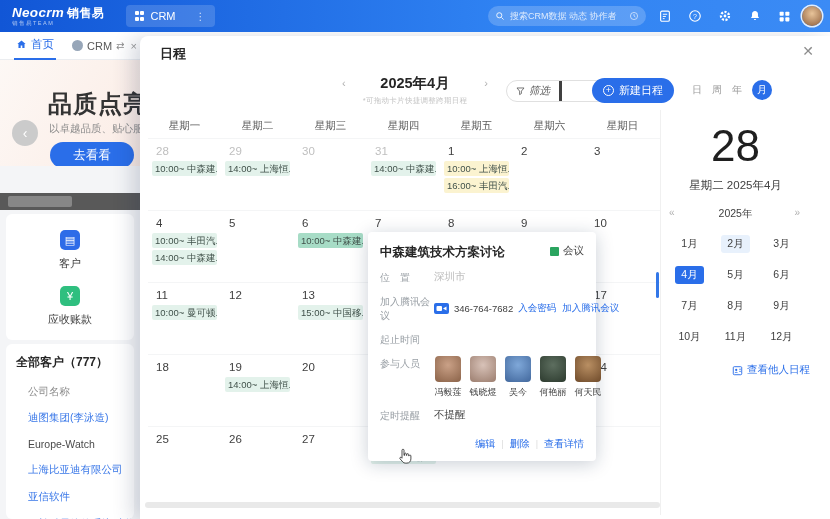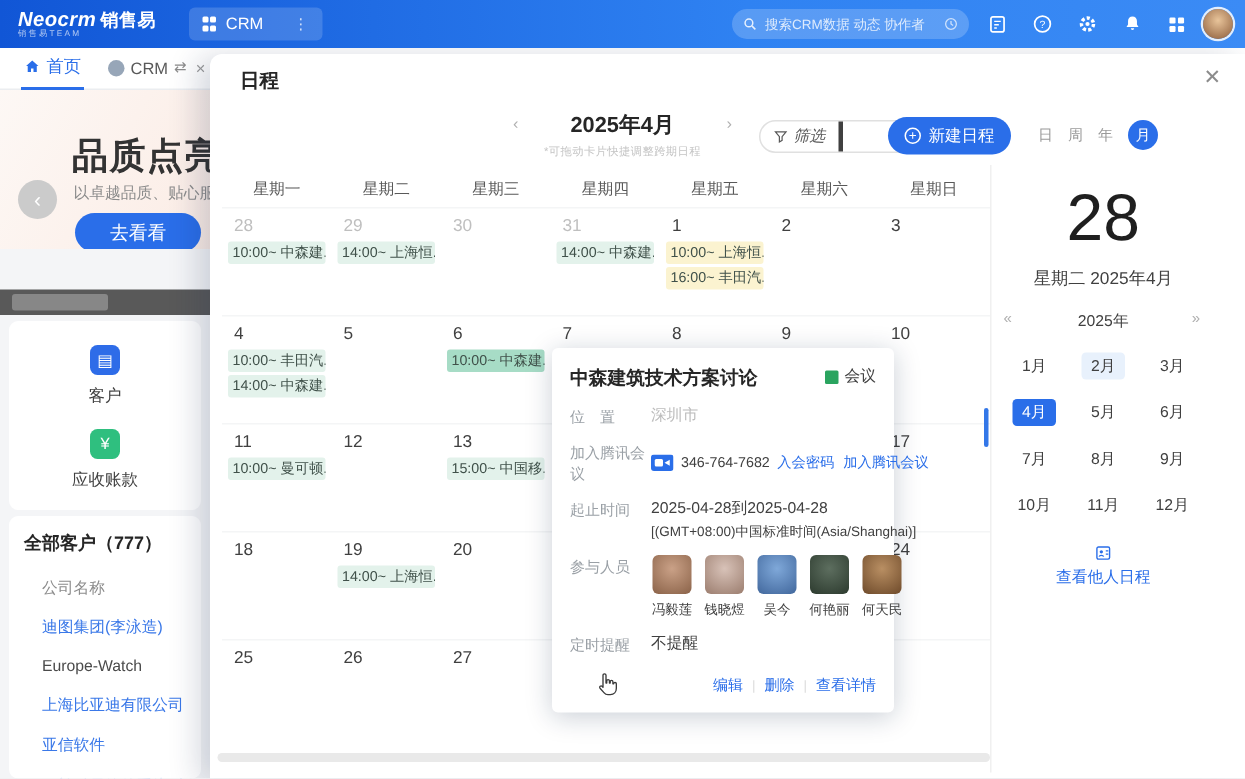--- a/index.html
+++ b/index.html
@@ -102,21 +102,21 @@
   .mini{position:absolute;left:520px;top:74px;width:150px;height:405px;border-left:1px solid #f0f0f0;text-align:center;}
   .bigdate{font-size:44px;color:#1f1f1f;line-height:52px;margin-top:10px;}
   .minisub{font-size:11.5px;color:#404040;margin-top:6px;}
   .yearnav{position:relative;margin-top:14px;height:16px;font-size:10.5px;color:#404040;}
   .yearnav .ar{position:absolute;top:0;color:#b0b0b0;font-size:10px;}
   .yearnav .al{left:8px;} .yearnav .arr{right:10px;}
   .monthgrid{width:138px;margin:12px auto 0;display:grid;grid-template-columns:repeat(3,1fr);row-gap:13px;justify-items:center;}
   .month{font-size:10.5px;color:#404040;padding:2px 6px;border-radius:3px;}
   .m-active{background:#2a6ee9;color:#fff;}
   .m-soft{background:#e8f1fc;}
-  .minilink{margin-top:17px;font-size:10.5px;color:#2a6ee9;display:flex;align-items:center;justify-content:flex-start;gap:4px;flex-direction:column;}
+  .minilink{margin-top:17px;font-size:10.5px;color:#2a6ee9;display:flex;align-items:center;justify-content:flex-end;gap:4px;}
 
   
   .popup{position:absolute;left:228px;top:196px;width:228px;background:#fff;border-radius:4px;
     box-shadow:0 3px 18px rgba(15,35,70,.22);padding:12px 12px 10px;z-index:20;}
   .phead{display:flex;gap:10px;}
   .ptitle{flex:1;font-size:12.5px;font-weight:bold;color:#262626;}
   .ptag{display:flex;align-items:flex-start;gap:4px;font-size:10.5px;color:#404040;text-align:right;}
   .ptag .sq{width:9px;height:9px;border-radius:1px;margin-top:3px;}
   .prow{display:flex;margin-top:9px;}
   .plabel{width:54px;flex:none;font-size:10px;color:#9aa0a6;padding-top:1px;}
@@ -483,24 +483,20 @@
               <rect x="0" y="0" width="15" height="11" rx="2" fill="#2a6ee9"></rect>
               <rect x="2.5" y="3" width="5.5" height="5" rx="1" fill="#fff"></rect>
               <path d="M9 5.5l3.5-2v4z" fill="#fff"></path>
             </svg>
           <span>346-764-7682</span>
           <span id="meeting-links"><span class="plink">入会密码</span><span class="plink" style="margin-left: 6px;">加入腾讯会议</span></span>
         </div>
       </div>
       <div class="prow">
         <div class="plabel">起止时间</div>
-        <div>
-          <div class="pval">2025-04-28到2025-04-28</div>
-          <div class="gmt">[(GMT+08:00)中国标准时间(Asia/Shanghai)]</div>
-        </div>
       </div>
       <div class="prow">
         <div class="plabel">参与人员</div>
         <div class="people" id="participant-row">
             <div class="pcol">
               <div class="pav" style="background: radial-gradient(circle at 50% 35%, rgb(202, 161, 135), rgb(138, 98, 72));"></div>
               <div class="pname">冯毅莲</div>
             </div>
             <div class="pcol">
               <div class="pav" style="background: radial-gradient(circle at 50% 35%, rgb(216, 194, 184), rgb(155, 125, 110));"></div>

